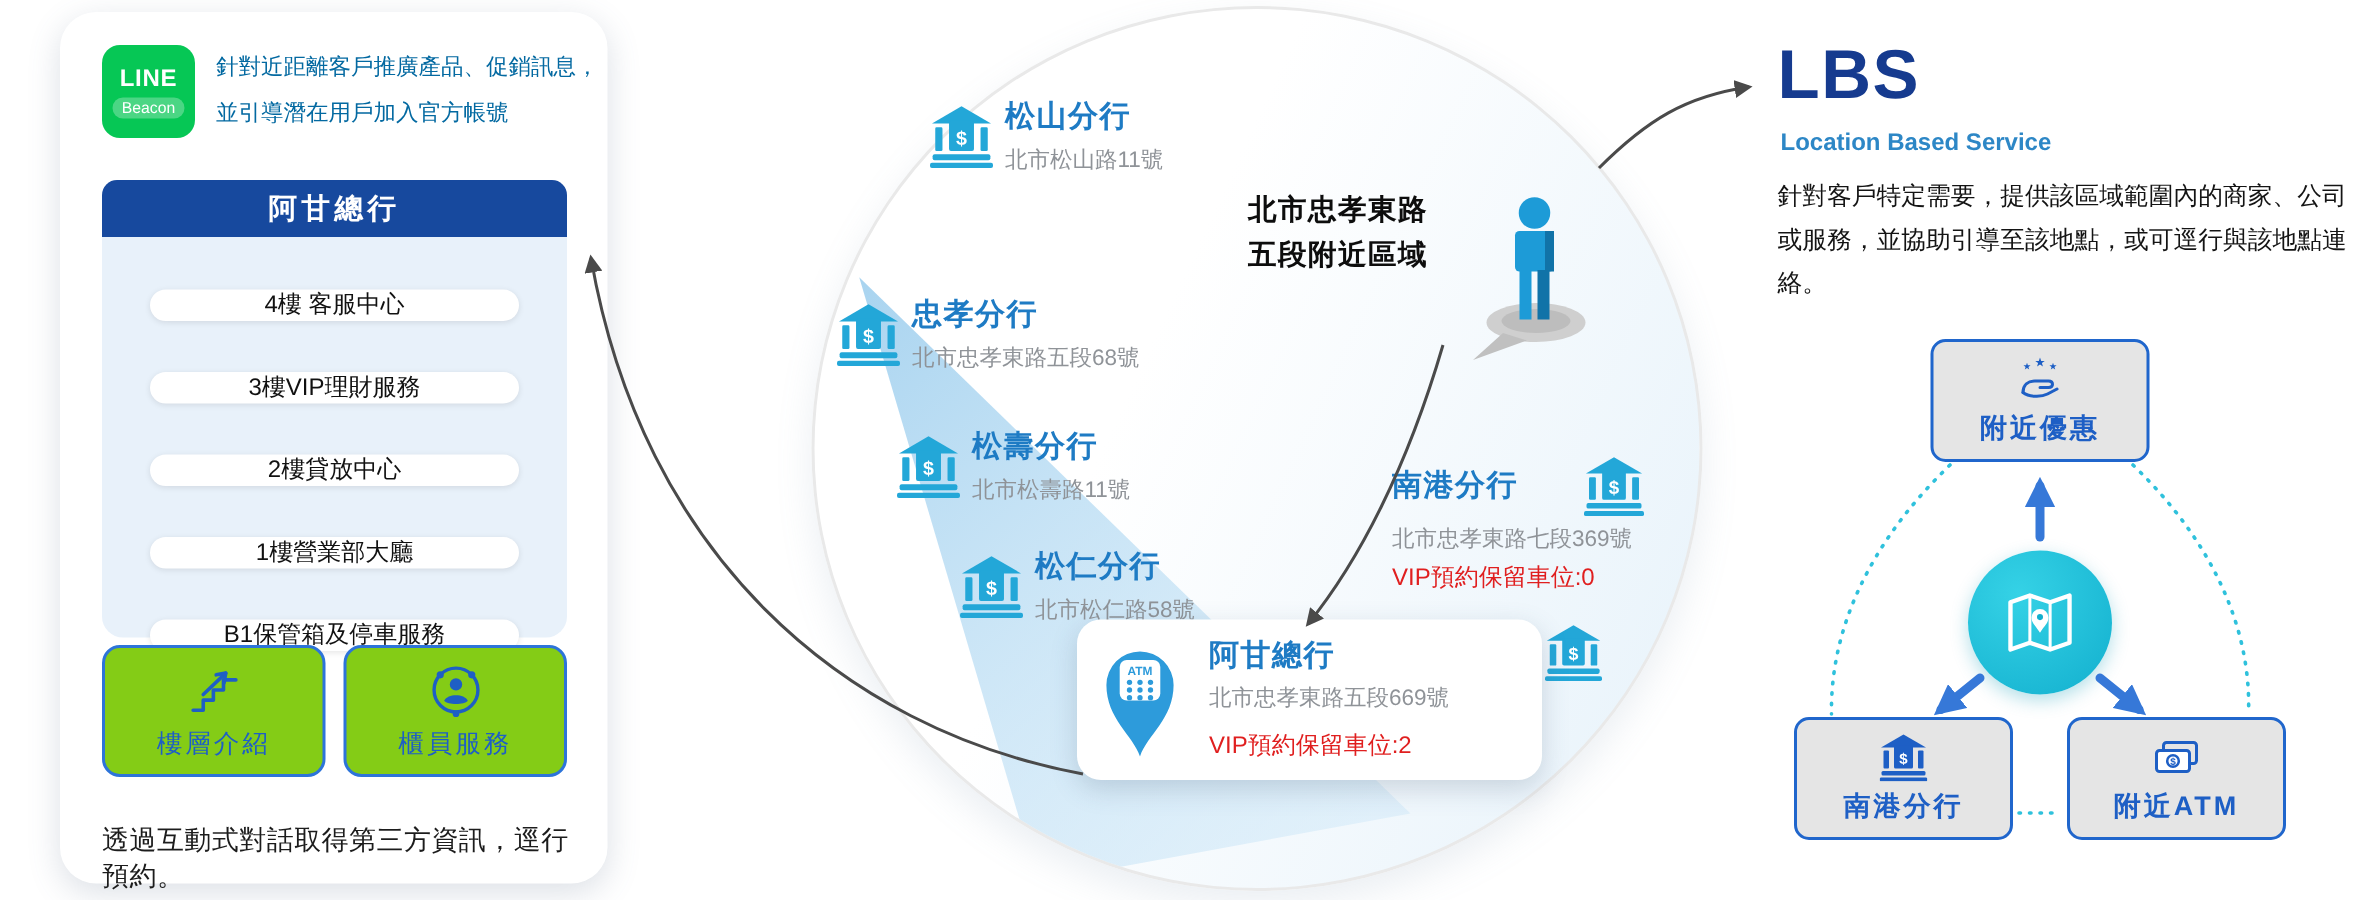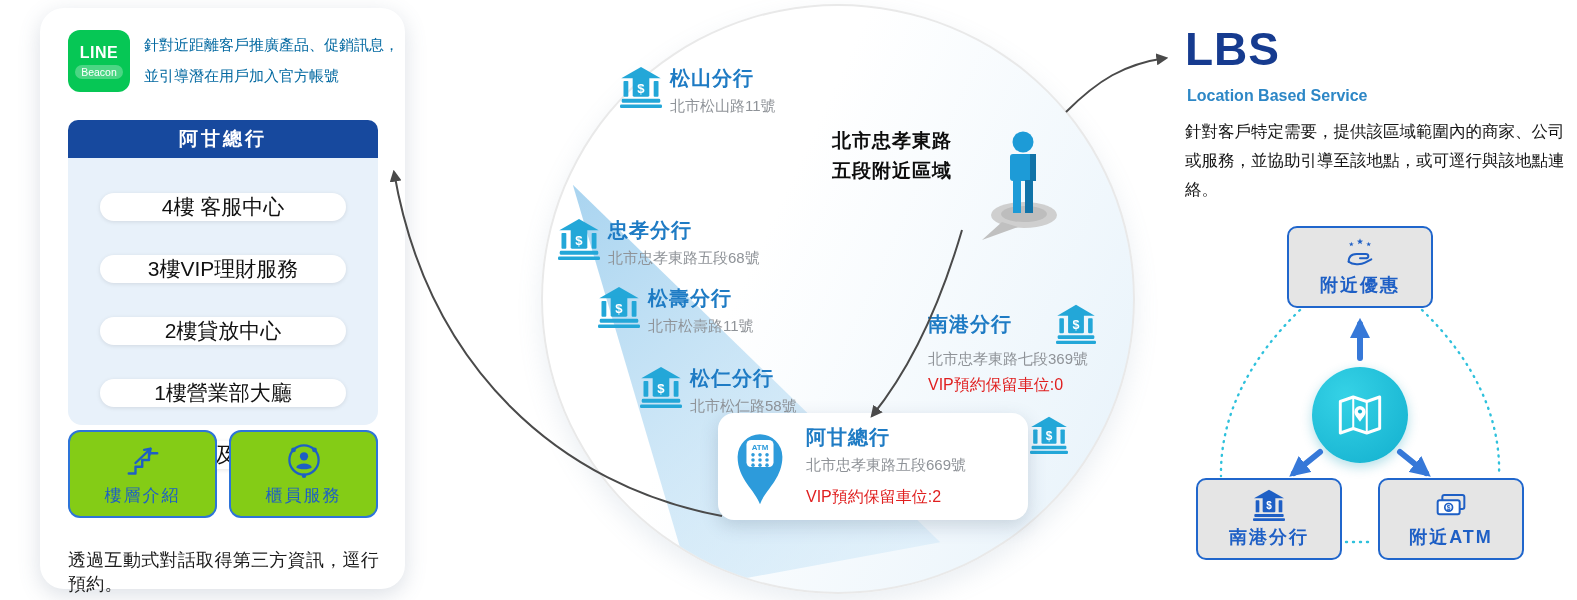--- a/index.html
+++ b/index.html
@@ -18,36 +18,36 @@
   .lb-logo .l1 { color:#fff; font-weight:bold; font-size:16px; letter-spacing:.5px; }
   .lb-logo .l2 { color:#fff; font-size:10.5px; background:rgba(255,255,255,.28); padding:1px 6px; border-radius:7px; }
   .panel-desc { position:absolute; left:104px; top:21px; width:256px; font-size:15px; line-height:31px; color:#0369a1; }
   .hq-header { position:absolute; left:28px; top:112px; width:310px; height:38px; background:#17499E;
     color:#fff; font-size:19px; font-weight:bold; letter-spacing:3px;
     display:flex; align-items:center; justify-content:center; border-radius:10px 10px 0 0; }
   .floors { position:absolute; left:28px; top:150px; width:310px; height:267px; background:#E8F1FA;
     border-radius:0 0 14px 14px; display:flex; flex-direction:column; align-items:center;
     padding-top:17px; gap:16px; }
   .floor-pill { width:246px; height:34px; background:#fff; border-radius:17px;
-    display:flex; align-items:center; justify-content:center; font-size:21px; color:#111;
+    display:flex; align-items:center; justify-content:center; font-size:16px; color:#111;
     box-shadow:0 1px 4px rgba(0,0,0,.10); cursor:pointer;margin-top:18px; }
   .action-row { position:absolute; left:28px; top:422px; width:310px; display:flex; justify-content:space-between; }
   .action-btn { width:149px; height:88px; background:#84cc16; border:2px solid #2D74D9; border-radius:12px;
     display:flex; flex-direction:column; align-items:center; justify-content:center; gap:6px; cursor:pointer; }
   .action-btn svg { width:36px; height:36px; color:#1E5FC5; display:block; }
   .action-btn span { font-size:17px; color:#1E5FC5; letter-spacing:2px; }
   .panel-footer { position:absolute; left:28px; top:540px; width:326px; font-size:18px; color:#1c1c1c; letter-spacing:.3px; }
 
   
   .map-circle { position:absolute; left:541px; top:4px; width:594px; height:590px; border-radius:50%;
     background:linear-gradient(115deg,#FFFFFF 38%, #EAF4FB 90%); border:2px solid #E9E9E9;
     overflow:hidden; box-shadow:0 10px 24px rgba(120,150,175,.15); }
   .beam { position:absolute; left:0; top:0; width:100%; height:100%; }
 
-  .branch { position:absolute; display:flex; gap:8px; align-items:flex-start; }
+  .branch { position:absolute; display:flex; gap:8px; align-items:center; }
   svg.bank { width:42px; height:42px; display:block; color:#23A7D8; flex:0 0 auto; }
   svg.bank-sm { width:40px; height:40px; }
   .bname { font-size:20px; font-weight:bold; color:#1E7BC4; line-height:24px; letter-spacing:1px; }
   .baddr { font-size:15px; color:#8F9398; margin-top:7px; white-space:nowrap; }
   .vip { font-size:16px; color:#E01F1F; margin-top:12px; white-space:nowrap; }
 
   .branch-ng { position:absolute; left:928px; top:304px; }
   .ng-row { display:flex; align-items:center; gap:44px; }
   .branch-ng .baddr, .branch-ng .vip { margin-top:6px; }
 
@@ -205,21 +205,21 @@
   <div class="branch" style="left:620px;top:66px;">
     <svg class="bank">
         <use href="#sym-bank"></use>
       </svg>
     <div>
       <div class="bname">松山分行</div>
       <div class="baddr">北市松山路11號</div>
     </div>
   </div>
 
-  <div class="branch" style="left:558px;top:198px;margin-top:20px;">
+  <div class="branch" style="left:558px;top:198px;">
     <svg class="bank">
         <use href="#sym-bank"></use>
       </svg>
     <div>
       <div class="bname">忠孝分行</div>
       <div class="baddr">北市忠孝東路五段68號</div>
     </div>
   </div>
 
   <div class="branch" style="left:598px;top:286px;">

